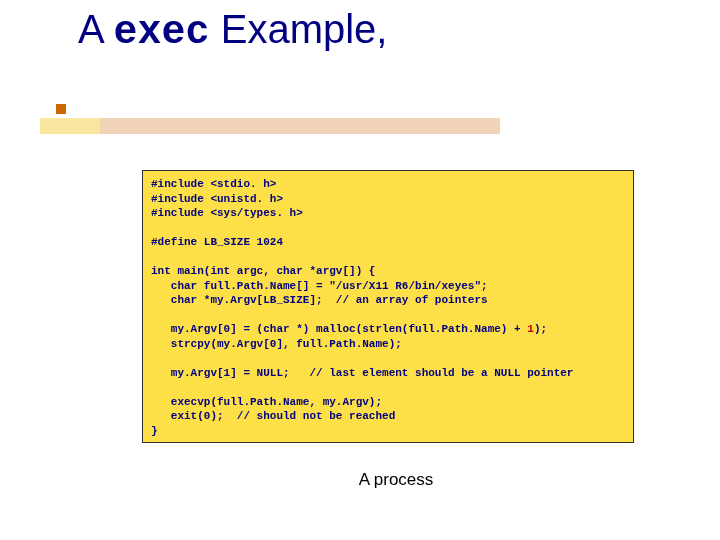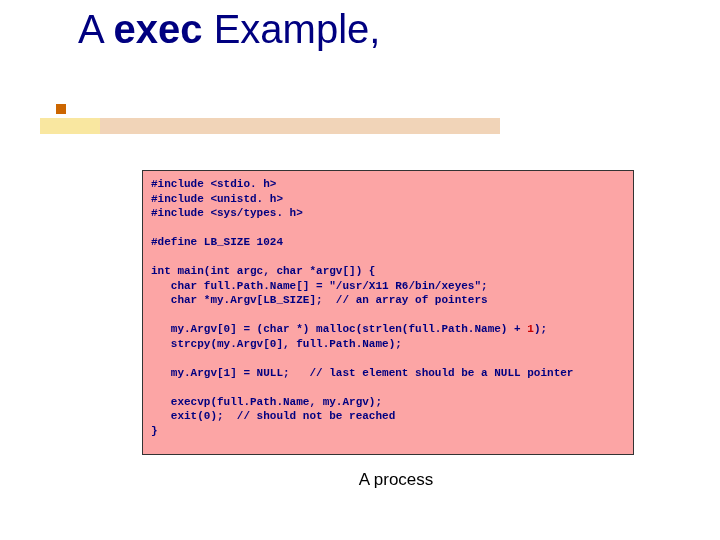--- a/index.html
+++ b/index.html
@@ -25,21 +25,21 @@
     width: 600px;
   }
   .title {
     font-size: 40px;
     line-height: 1.15;
     color: #000080;
     font-family: Verdana, Arial, sans-serif;
     font-weight: normal;
   }
   .title .mono {
-    font-family: Liberation Sans, sans-serif;
+    font-family: Liberation Mono, monospace;
     font-weight: bold;
   }
   .accent-bullet {
     position: absolute;
     left: 56px;
     top: 104px;
     width: 10px;
     height: 10px;
     background: #cc6600;
   }
@@ -58,23 +58,23 @@
     width: 400px;
     height: 16px;
     background: #cc6600;
     opacity: 0.28;
   }
   .codebox {
     position: absolute;
     left: 142px;
     top: 170px;
     width: 492px;
-    background: #fca5a5;
+    background: #fde047;
     border: 1px solid #333;
-    padding: 6px 8px 16px 8px;
+    padding: 6px 8px 4px 8px;
     box-sizing: border-box;
   }
   .codebox pre {
     margin: 0;
     font-family: "Courier New", monospace;
     font-size: 11px;
     line-height: 1.32;
     color: #000080;
     font-weight: bold;
     white-space: pre;

